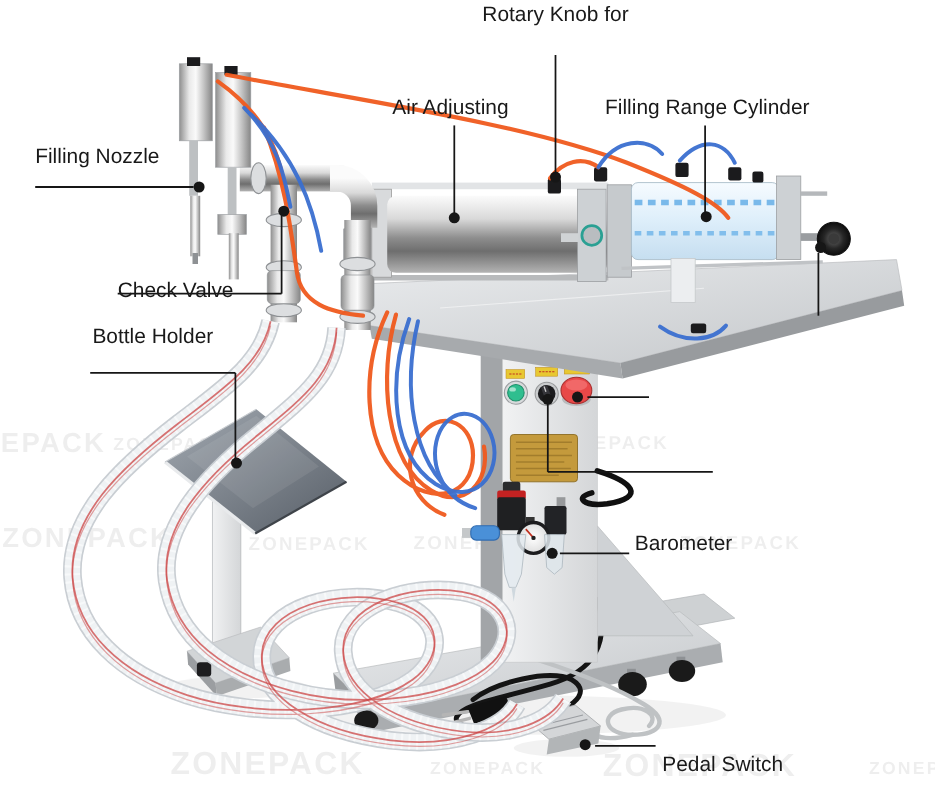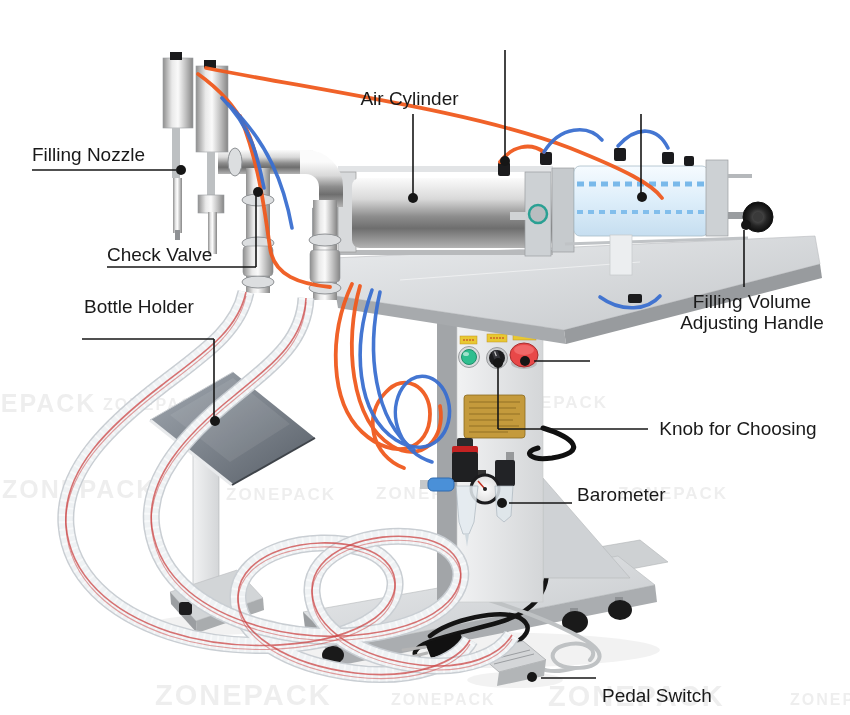--- a/index.html
+++ b/index.html
@@ -346,27 +346,24 @@
           <circle cx="502" cy="503" r="5" stroke="none"></circle>
         </g>
       <g>
           <line x1="596" y1="678" x2="541" y2="678"></line>
           <circle cx="532" cy="677" r="5" stroke="none"></circle>
         </g>
     </g>
   </svg>
 
   <div class="label two-line" style="left:385px;top:3px;width:240px">
+    <span>Rotary Knob for</span>
   </div>
-  <div class="label" style="left:352px;top:88px;width:115px;text-align:center">Air Cylinder</div>
-  <div class="label" style="left:32px;top:144px">Filling Nozzle</div>
-  <div class="label" style="left:107px;top:244px">Check Valve</div>
+  <div class="label" style="left:352px;top:88px;width:115px;text-align:center">Air Adjusting</div>
+  <div class="label" style="left:540px;top:88px;width:206px;text-align:center">Filling Range Cylinder</div>
+  <div class="label" style="left:32px;top:132px">Filling Nozzle</div>
+  <div class="label" style="left:107px;top:254px">Check Valve</div>
   <div class="label" style="left:84px;top:296px">Bottle Holder</div>
-  <div class="label two-line" style="left:663px;top:291px;width:178px">
-    <span>Filling Volume</span>
-    <span>Adjusting Handle</span>
-  </div>
   <div class="label two-line" style="left:649px;top:418px;width:178px">
-    <span>Knob for Choosing</span>
   </div>
   <div class="label" style="left:577px;top:484px">Barometer</div>
   <div class="label" style="left:602px;top:685px">Pedal Switch</div>
 </div>
 
 </body></html>

